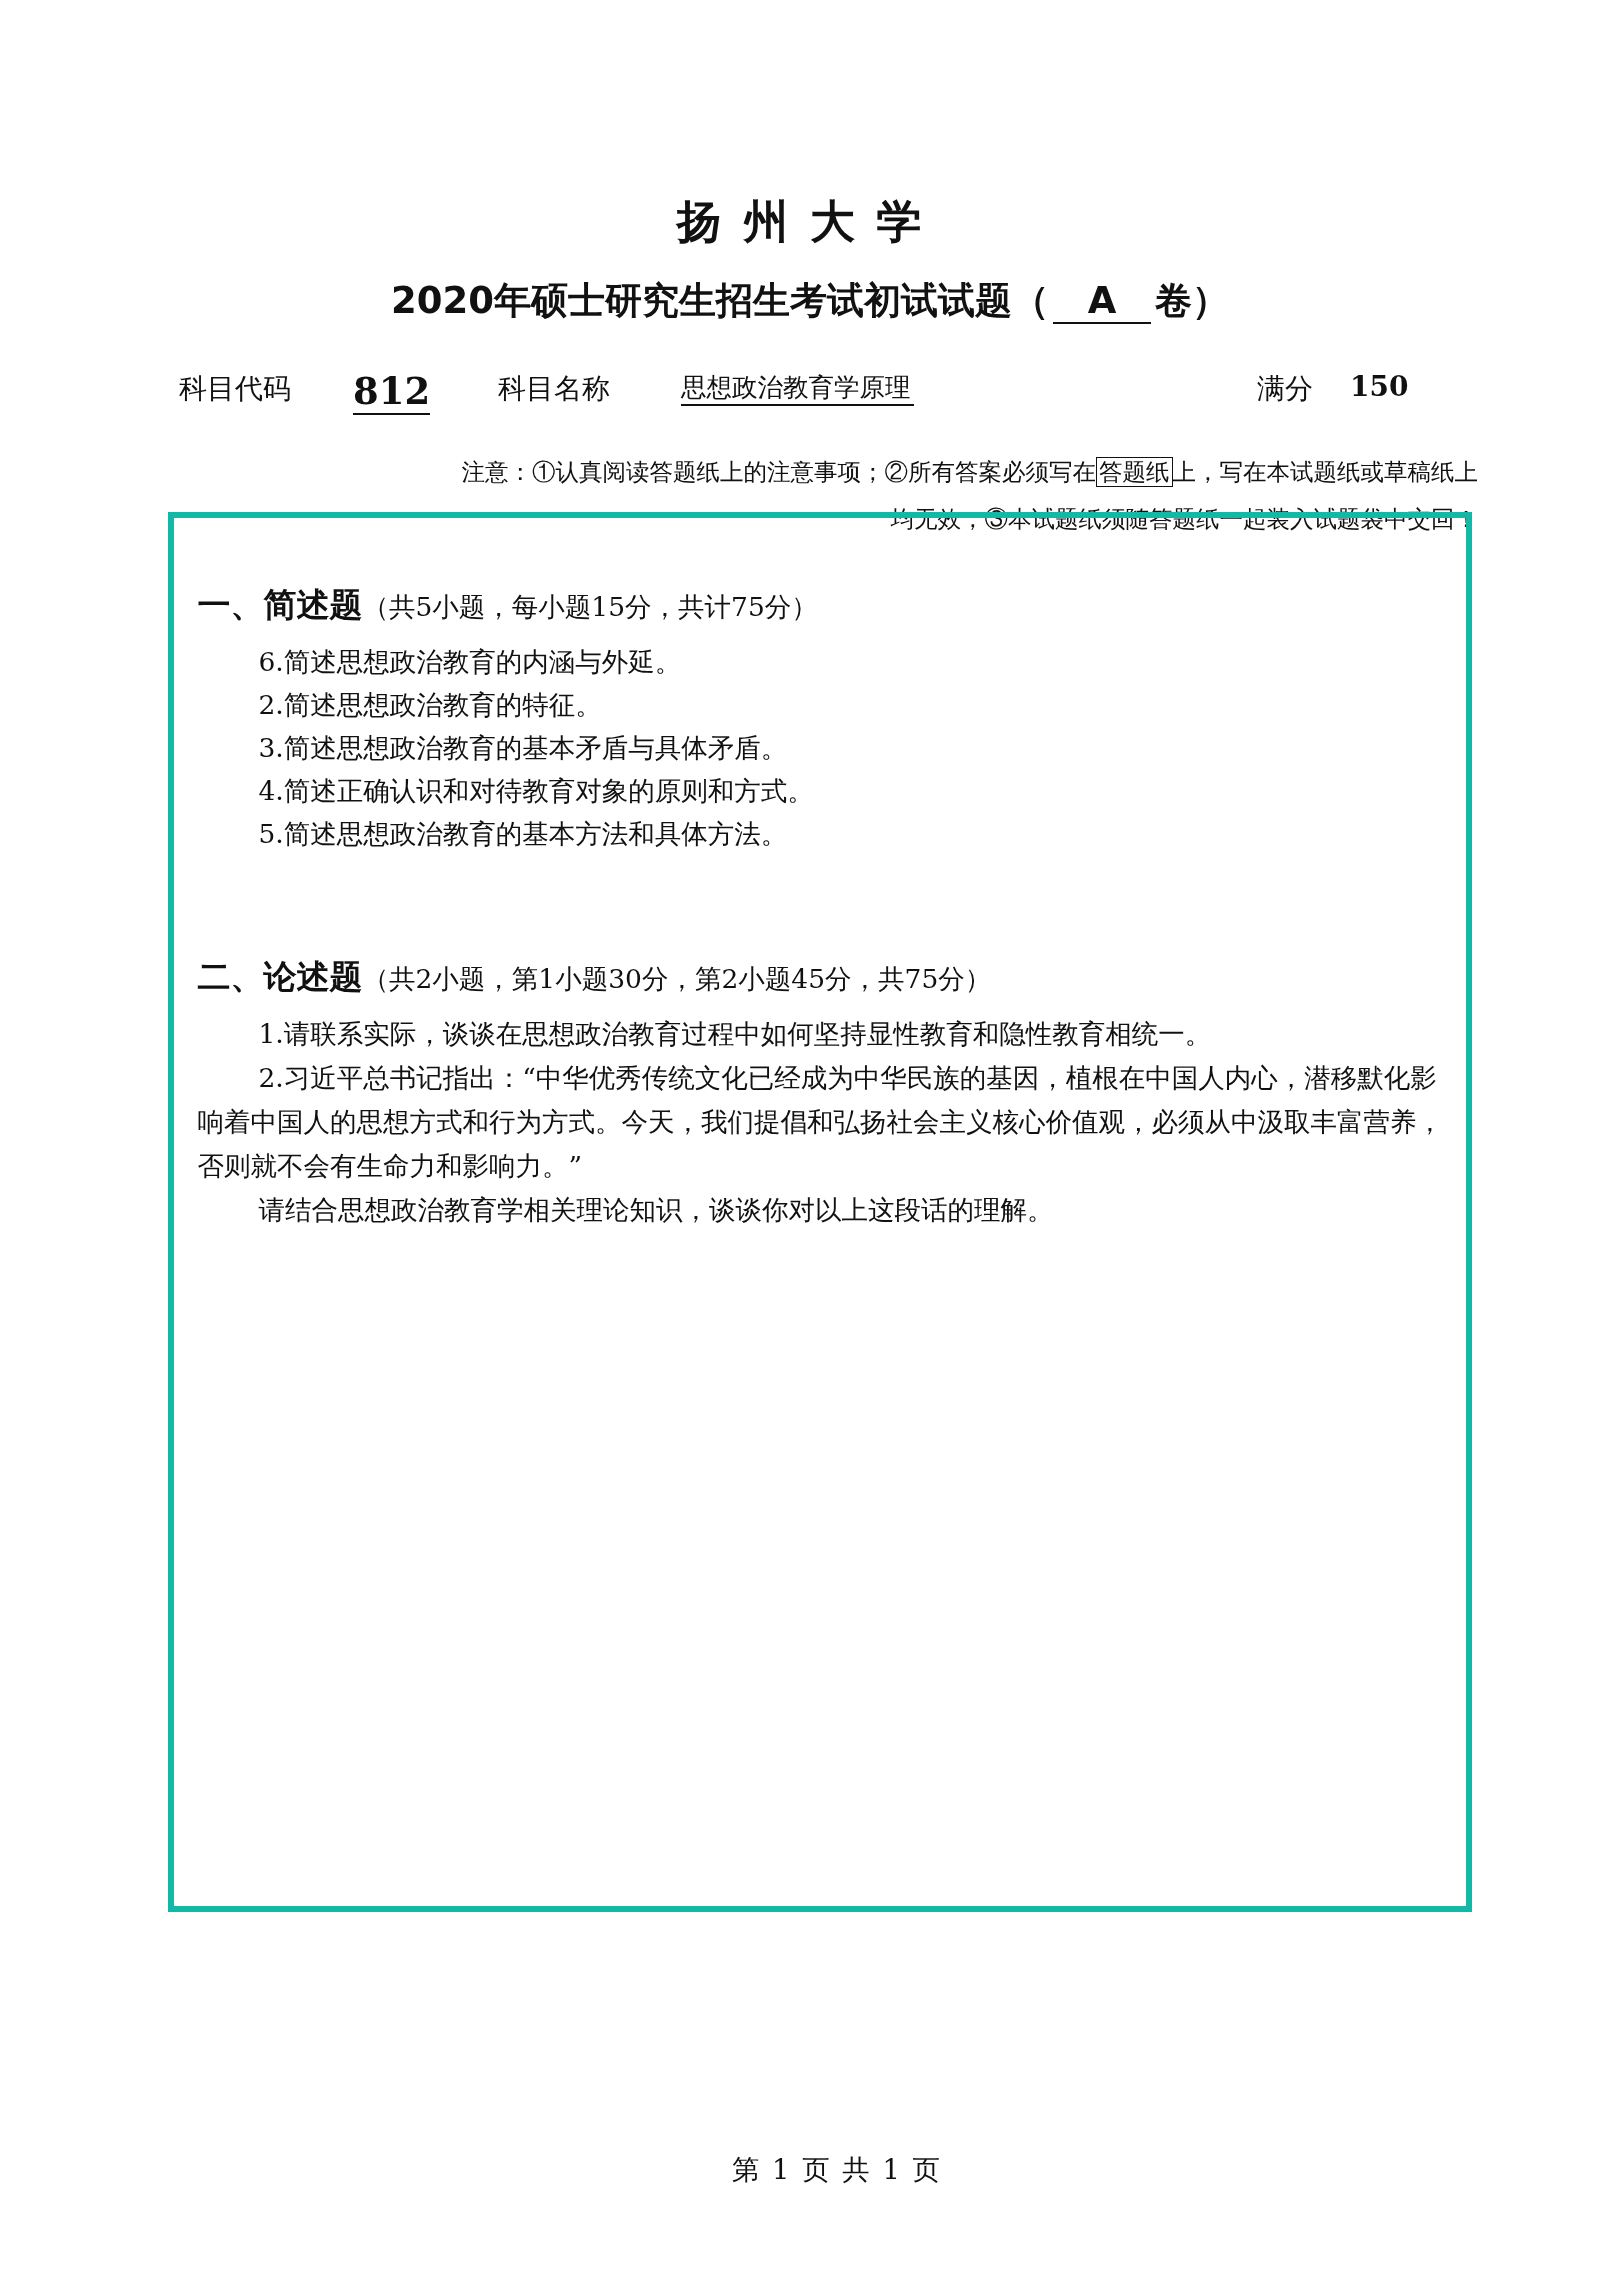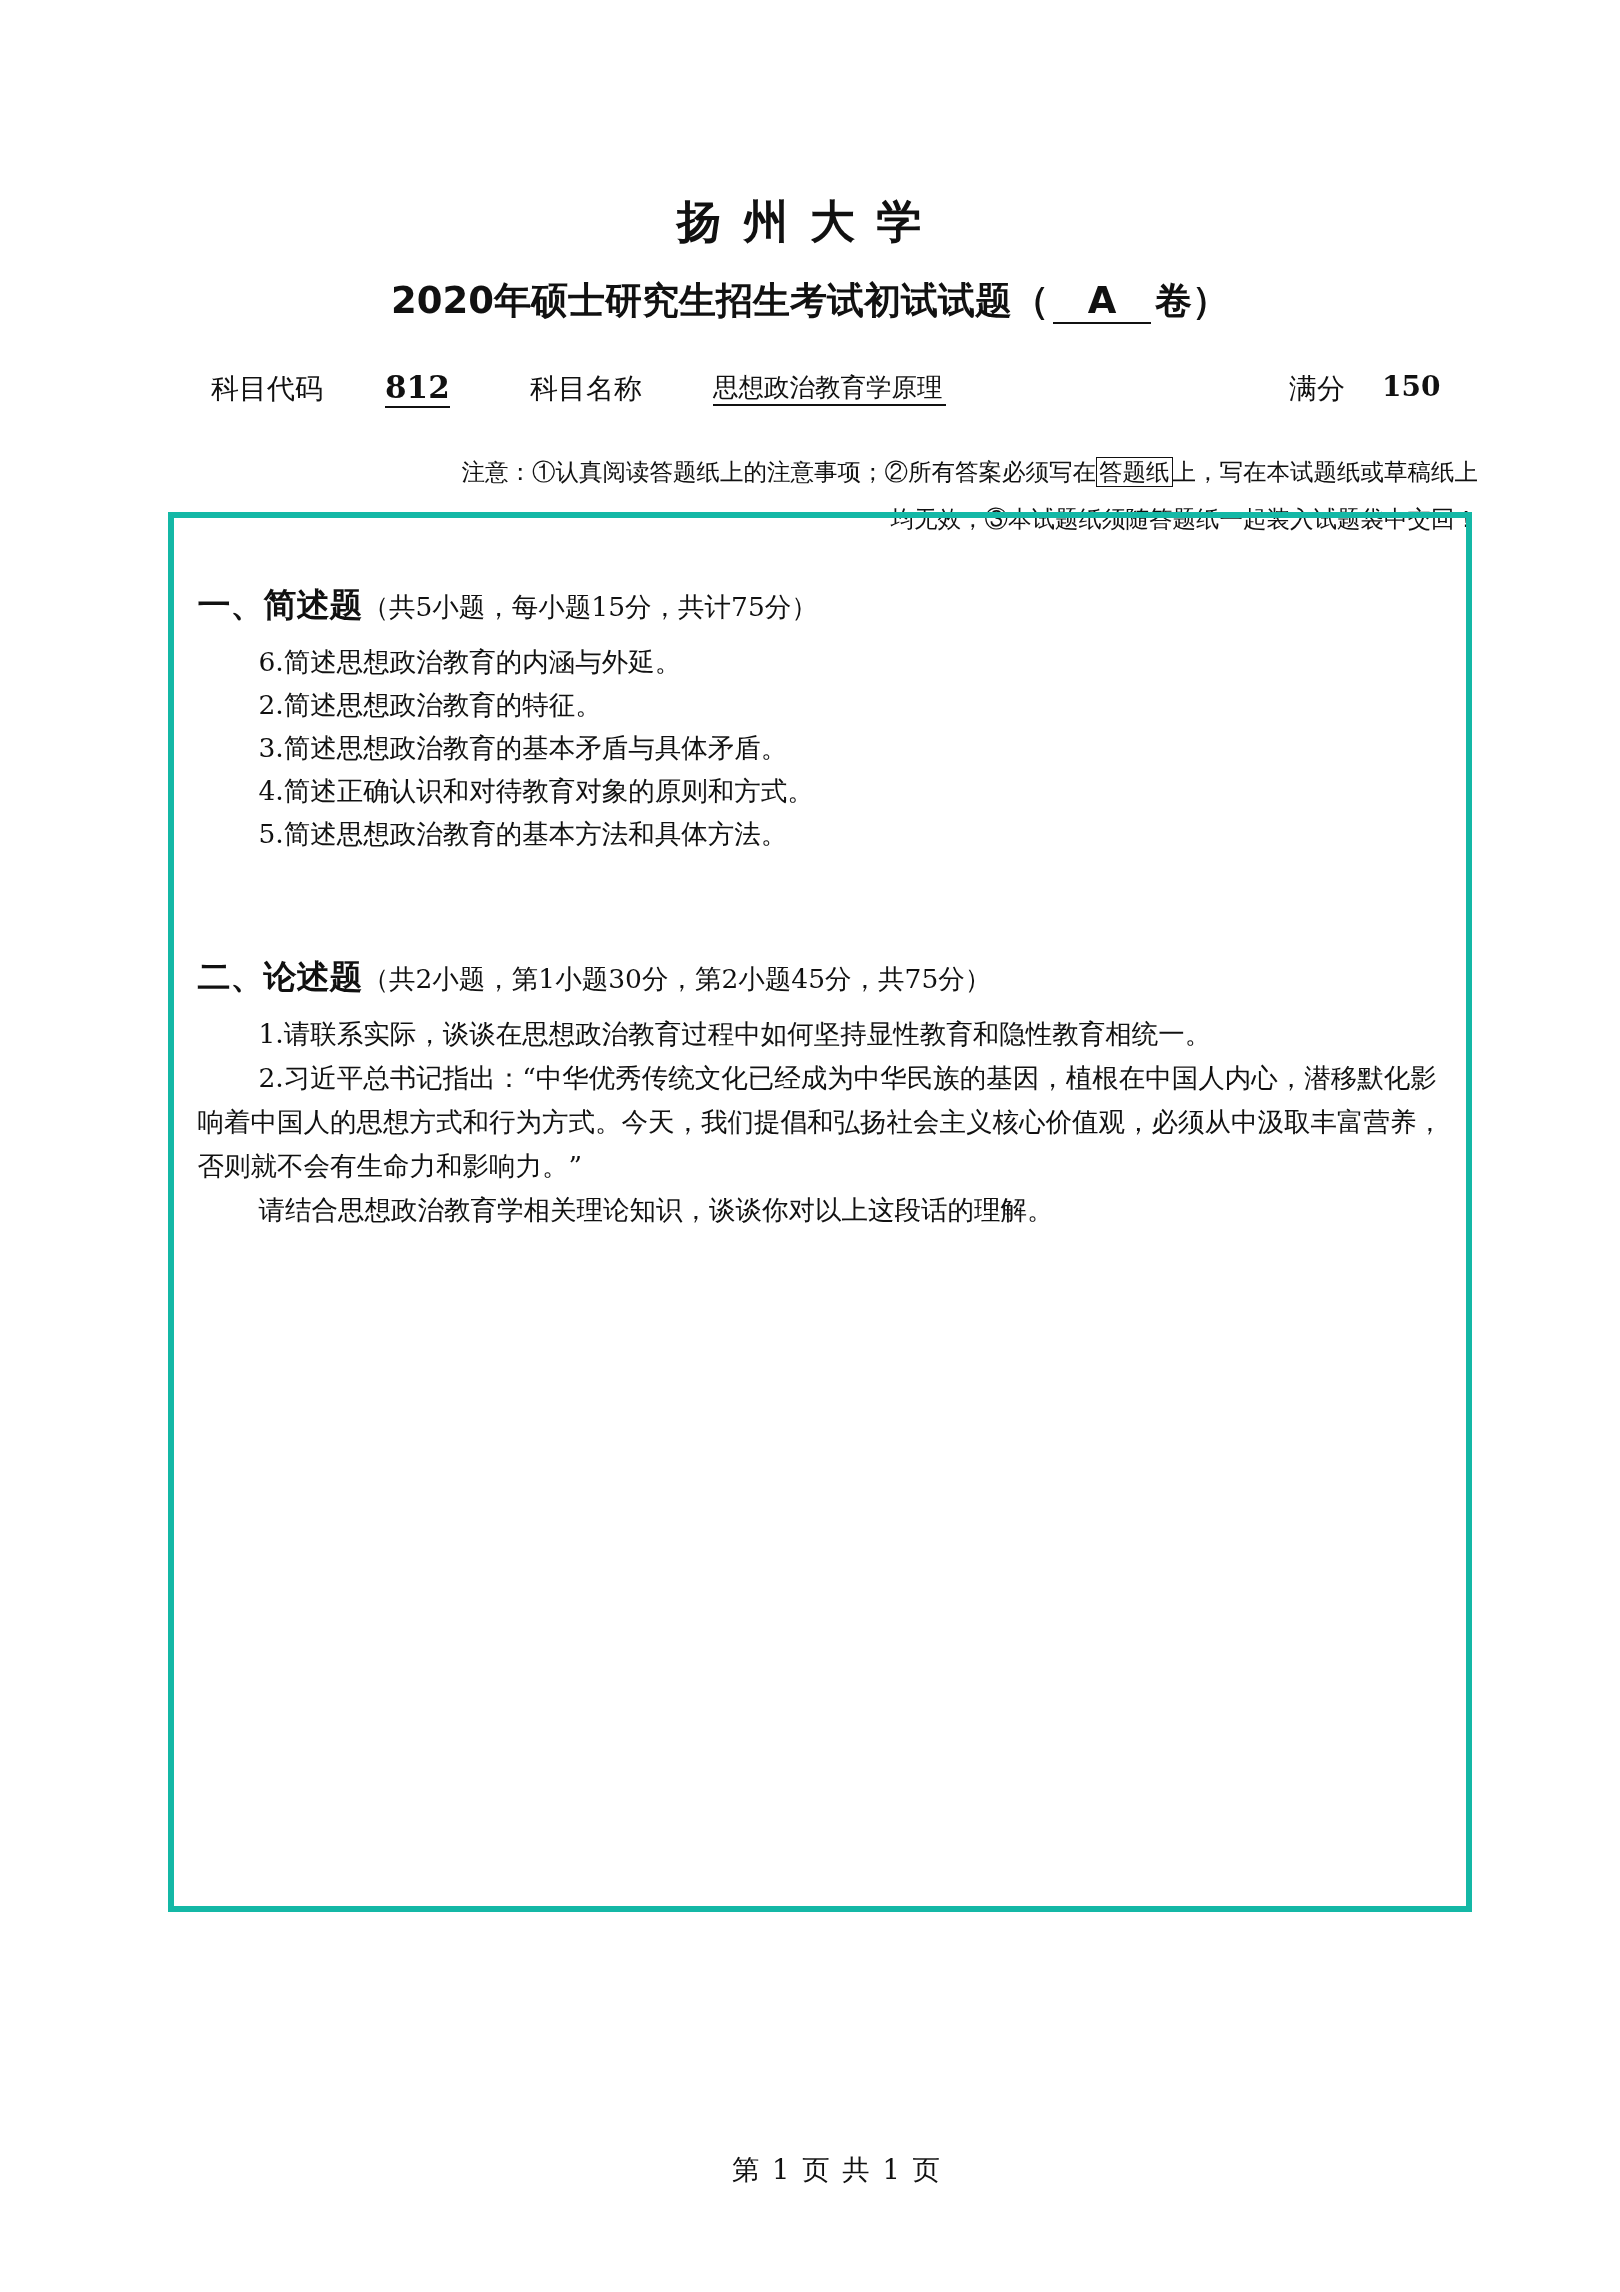--- a/index.html
+++ b/index.html
@@ -48,26 +48,26 @@
       margin: 0 3.9px;
     }
     .info-row {
       position: absolute;
       top: 370px;
       left: 179px;
       width: 1274px;
       height: 43px;
       font-size: 28px;
     }
-    .info-row span { position: absolute; top: 0; white-space: nowrap; margin-left: 32px; }
+    .info-row span { position: absolute; top: 0; white-space: nowrap; }
     .code-label { left: 0; }
     .code-value {
       left: 174px;
       font-weight: bold;
-      font-size: 31px;
+      font-size: 37px;
       border-bottom: 2px solid #111;
       line-height: 1.15;
     }
     .name-label { left: 319px; }
     .name-value {
       left: 502px;
       font-family: "DejaVu Sans", "Liberation Sans", sans-serif;
       font-size: 25.5px;
       border-bottom: 2px solid #111;
       line-height: 1.35;

